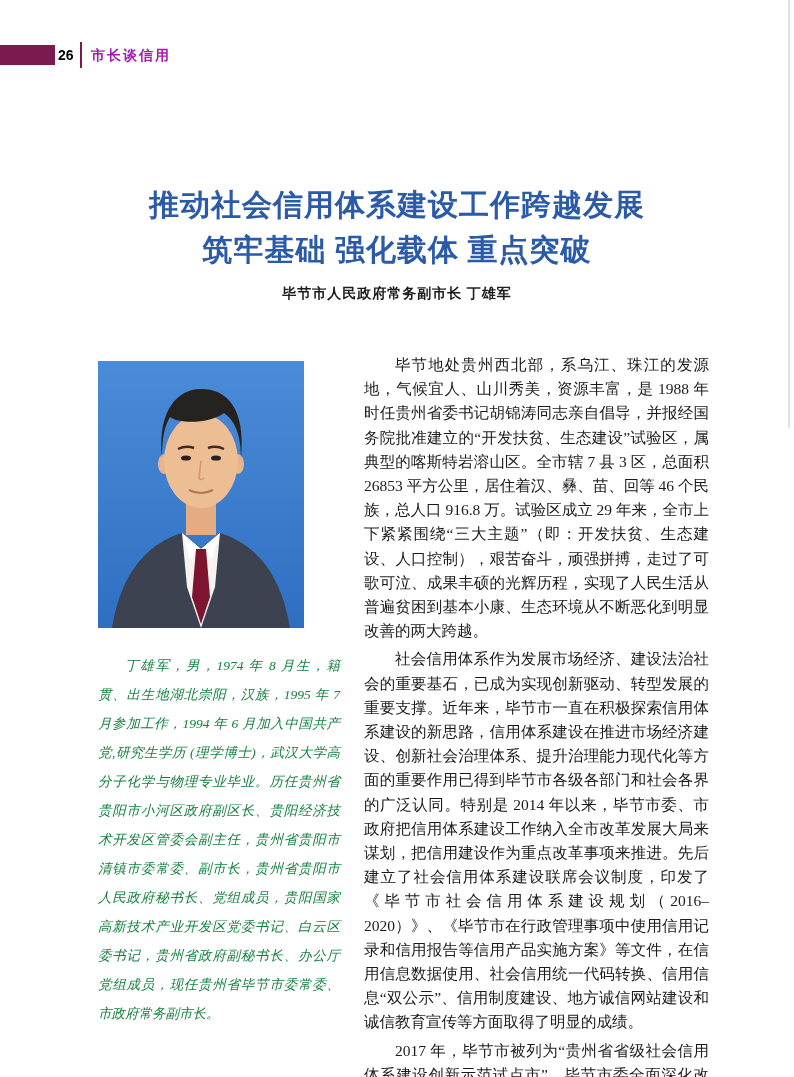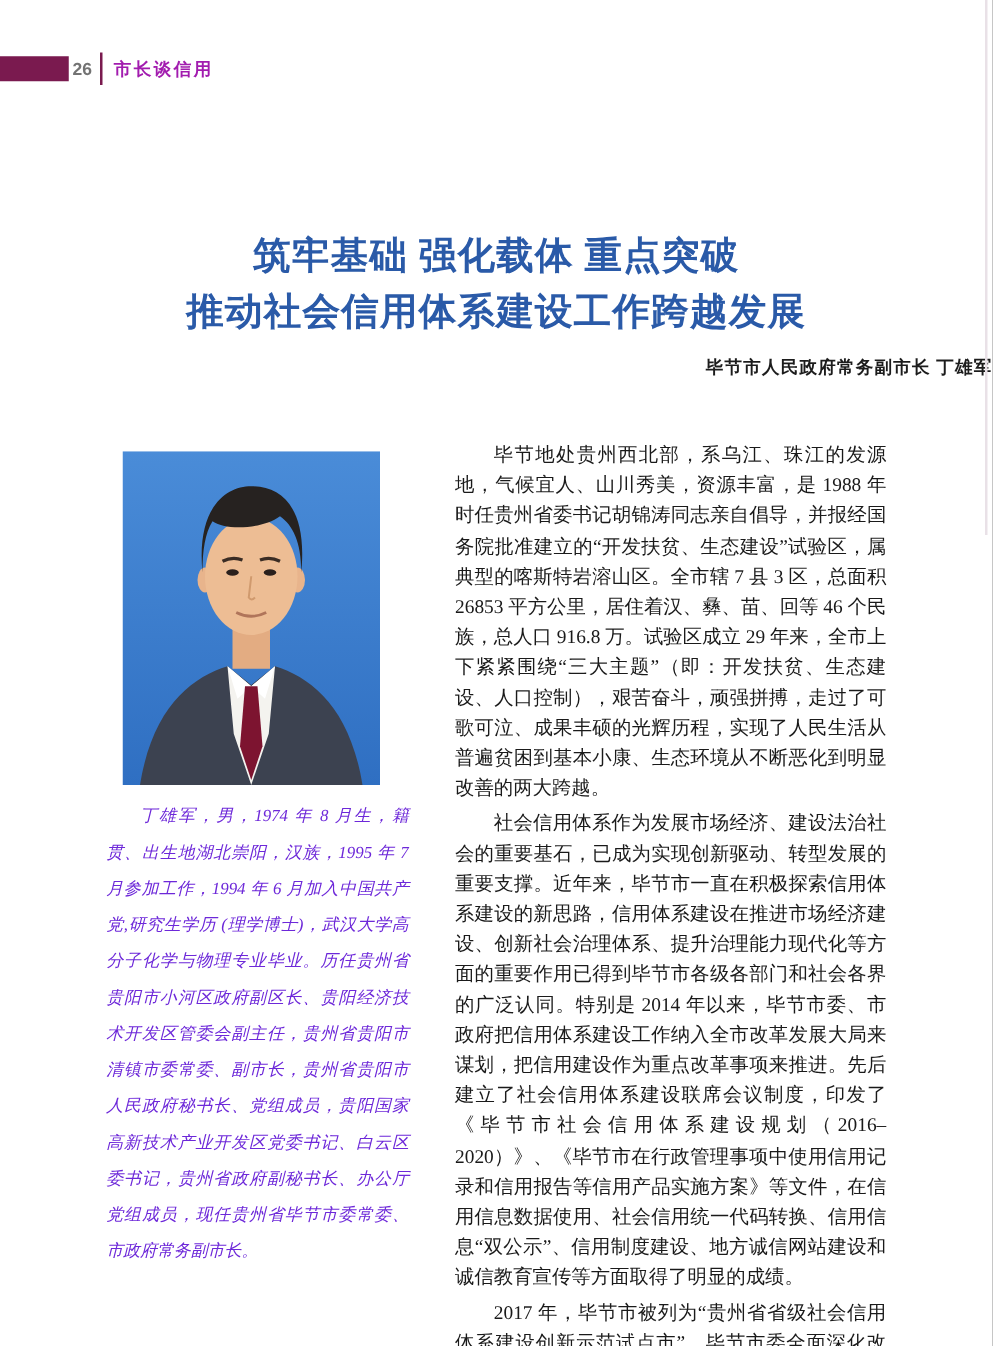--- a/index.html
+++ b/index.html
@@ -9,49 +9,49 @@
     background:#ffffff;
     overflow:hidden;
     font-family:"Liberation Serif","DejaVu Serif",serif;
     color:#1c1c1c;
   }
   
   .header-bar{position:absolute;left:0;top:45px;width:55px;height:20px;background:#7a1a4f;}
   .page-number{
     position:absolute;left:58px;top:45px;height:20px;line-height:20px;
     font-family:"Liberation Sans","DejaVu Sans",sans-serif;
-    font-weight:bold;font-size:14px;color:#737373;
+    font-weight:bold;font-size:14px;color:#000000;
   }
   .header-divider{position:absolute;left:80px;top:42px;width:2px;height:26px;background:#7a1a4f;}
   .section-title{
     position:absolute;left:91px;top:45px;height:20px;line-height:20px;
     font-family:"Liberation Sans","DejaVu Sans",sans-serif;
     font-weight:bold;font-size:14px;color:#a21caf;letter-spacing:2px;
   }
   
   .article-title{
     position:absolute;left:0;top:182px;width:100%;margin:0;
     text-align:center;color:#2a5aa8;
     font-size:30px;font-weight:bold;line-height:45px;letter-spacing:1px;
   }
   .title-line{display:block;}
   .byline{
     position:absolute;left:0;top:285px;width:100%;
-    text-align:right;font-size:14px;font-weight:bold;color:#1c1c1c;
+    text-align:center;font-size:14px;font-weight:bold;color:#1c1c1c;
     letter-spacing:1px;
   }
   
   .portrait{position:absolute;left:98px;top:361px;width:206px;height:267px;margin:0;}
   .portrait svg{display:block;width:100%;height:100%;}
   
   .bio{
-    position:absolute;left:85px;top:638px;width:242px;margin:0;
+    position:absolute;left:85px;top:638px;width:242px;margin:13px;
     font-size:13.5px;line-height:29px;
     text-align:justify;text-indent:2em;
-    font-style:italic;color:#6d28d9;
+    font-style:italic;color:#15803d;
   }
   
   .article-body{
     position:absolute;left:360px;top:349px;width:353px;
     font-size:15.5px;line-height:24.2px;
     text-align:justify;color:#1a1a1a;
   }
   .article-body p{margin:4px;text-indent:2em;}
   
   .scan-artifact{position:absolute;right:4px;top:0;width:2px;height:428px;background:#e9e1e7;}
@@ -62,22 +62,22 @@
 <div class="page">
 
   <div class="page-header">
     <div class="header-bar"></div>
     <span class="page-number">26</span>
     <span class="header-divider"></span>
     <span class="section-title">市长谈信用</span>
   </div>
 
   <h1 class="article-title">
+    <span class="title-line">推动社会信用体系建设工作跨越发展</span>
     <span class="title-line">筑牢基础 强化载体 重点突破</span>
-    <span class="title-line">推动社会信用体系建设工作跨越发展</span>
   </h1>
 
   <div class="byline">毕节市人民政府常务副市长 丁雄军</div>
 
   <figure class="portrait">
     <svg viewBox="0 0 206 267" xmlns="http://www.w3.org/2000/svg">
       <defs>
         <linearGradient id="photoBg" x1="0" y1="0" x2="0" y2="1">
           <stop offset="0" stop-color="#4a8cd8"></stop>
           <stop offset="1" stop-color="#2f6fc2"></stop>

